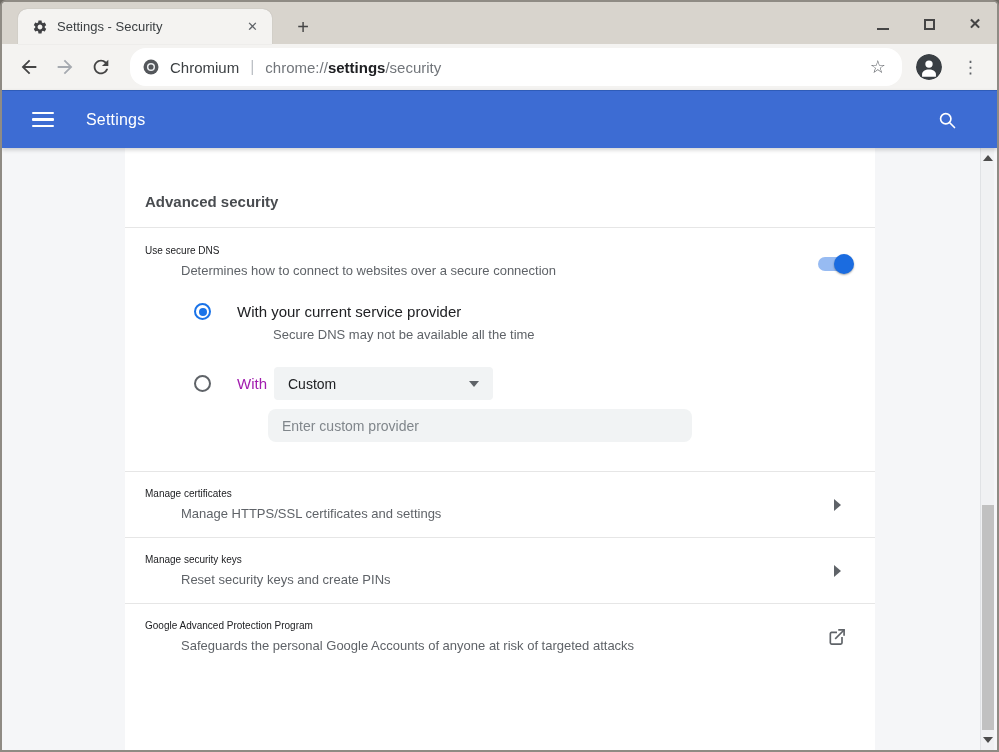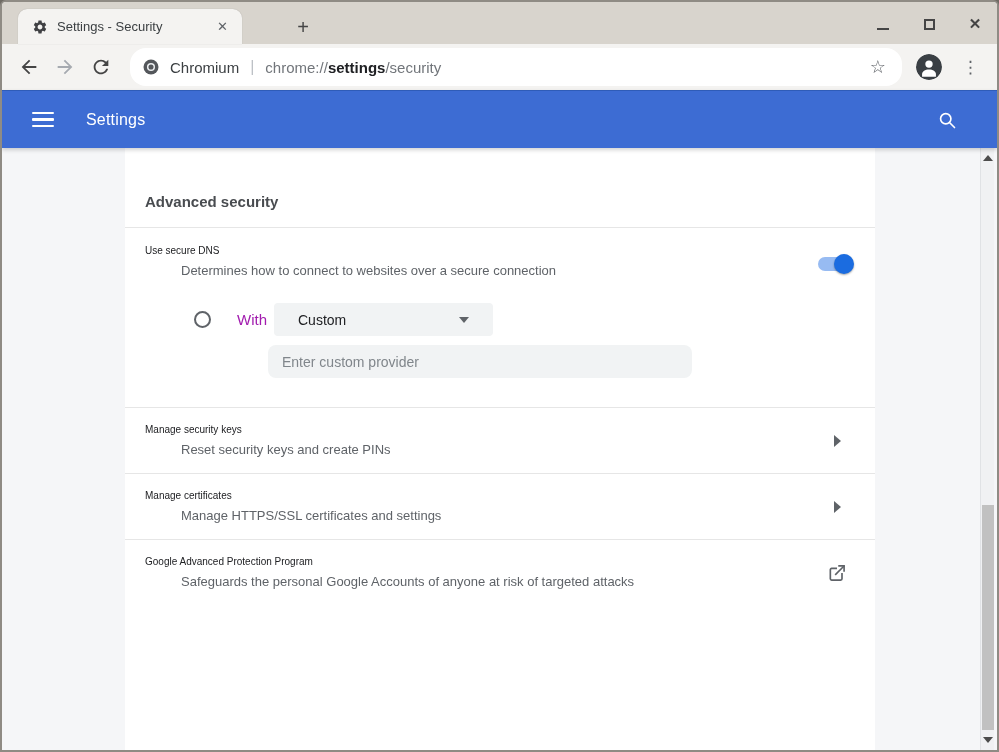--- a/index.html
+++ b/index.html
@@ -10,21 +10,21 @@
     position: absolute; inset: 0;
     border: 2px solid #8f8b84;
     border-radius: 6px 6px 0 0;
     overflow: hidden;
     background: #f5f6f8;
   }
 
   
   .tabbar { position: relative; height: 42px; background: #d8d4cd; }
   .tab {
-    position: absolute; left: 16px; top: 7px; width: 224px; height: 35px;
+    position: absolute; left: 16px; top: 7px; width: 254px; height: 35px;
     background: #f4f3f1; border-radius: 9px 9px 0 0;
     display: flex; align-items: center; padding: 0 10px 0 14px;
     box-shadow: 0 0 1px rgba(0,0,0,.25);
   }
   .tab-title { font-size: 13px; color: #3c4043; margin-left: 9px; flex: 1; white-space: nowrap; overflow: hidden; }
   .tab-close { font-size: 13px; color: #5f6368; padding: 2px 4px; cursor: pointer; }
   .favicon svg { display: block; }
   .newtab {
     position: absolute; left: 288px; top: 14px; width: 26px; height: 24px;
     font-size: 20px; line-height: 22px; text-align: center; color: #454545; cursor: pointer;
@@ -101,21 +101,21 @@
   .radio-row { display: flex; margin: 25px 20px 0 69px; }
   .radio { flex: none; width: 17px; height: 17px; border-radius: 50%; position: relative; cursor: pointer; margin-right: 26px; }
   .radio.sel { border: 2px solid #1a73e8; }
   .radio.sel::after { content: ""; position: absolute; inset: 2.5px; border-radius: 50%; background: #1a73e8; }
   .radio.unsel { border: 2px solid #5f6368; }
   .radio-row.center { align-items: center; }
   .radio-label { font-size: 15px; color: #202124; }
   .with-label { font-size: 15px; color: #a21caf; margin-right: 7px; }
   .dropdown {
     width: 219px; height: 33px; background: #f1f3f4; border-radius: 4px;
-    display: flex; align-items: center; padding: 0 24px;
+    display: flex; align-items: center; padding: 0 14px;
     font-size: 14px; color: #202124; cursor: pointer;
   }
   .caret { margin-left: auto; width: 0; height: 0; border-left: 5px solid transparent; border-right: 5px solid transparent; border-top: 6px solid #5f6368; }
   .custom-input-wrap { margin: 9px 0 0 143px; }
   .custom-input {
     width: 424px; height: 33px; background: #f1f3f4; border: none; border-radius: 8px;
     padding: 0 14px; font-size: 14px; color: #202124; outline: none;
     font-family: "Liberation Sans", sans-serif;
   }
   .custom-input::placeholder { color: #80868b; }
@@ -227,44 +227,51 @@
 
       <div class="section-heading">Advanced security</div>
 
       <div class="dns-block">
         <div class="dns-head">
           <div class="row-title">Use secure DNS</div>
           <div class="row-sub">Determines how to connect to websites over a secure connection</div>
           <span class="toggle"></span>
         </div>
 
+        <div class="radio-row">
+          <span class="radio sel"></span>
+          <div>
+            <div class="radio-label">With your current service provider</div>
+            <div class="row-sub">Secure DNS may not be available all the time</div>
+          </div>
+        </div>
 
         <div class="radio-row center">
           <span class="radio unsel"></span>
           <span class="with-label">With</span>
           <div class="dropdown">
             <span>Custom</span>
             <span class="caret"></span>
           </div>
         </div>
 
         <div class="custom-input-wrap">
           <input class="custom-input" type="text" placeholder="Enter custom provider" style="">
         </div>
       </div>
 
       <div class="link-row">
+        <div class="row-title">Manage certificates</div>
+        <div class="row-sub">Manage HTTPS/SSL certificates and settings</div>
+        <span class="chev"></span>
+      </div>
+
+      <div class="link-row">
         <div class="row-title">Manage security keys</div>
         <div class="row-sub">Reset security keys and create PINs</div>
-        <span class="chev"></span>
-      </div>
-
-      <div class="link-row">
-        <div class="row-title">Manage certificates</div>
-        <div class="row-sub">Manage HTTPS/SSL certificates and settings</div>
         <span class="chev"></span>
       </div>
 
       <div class="link-row">
         <div class="row-title">Google Advanced Protection Program</div>
         <div class="row-sub">Safeguards the personal Google Accounts of anyone at risk of targeted attacks</div>
         <span class="extlink">
           <svg viewBox="0 0 24 24" fill="none" stroke="#5f6368" stroke-width="2" stroke-linecap="square">
               <path d="M18 13v6a1.5 1.5 0 0 1-1.5 1.5h-11A1.5 1.5 0 0 1 4 19V8a1.5 1.5 0 0 1 1.5-1.5H11"></path>
               <polyline points="14.5 3.5 20.5 3.5 20.5 9.5"></polyline>

